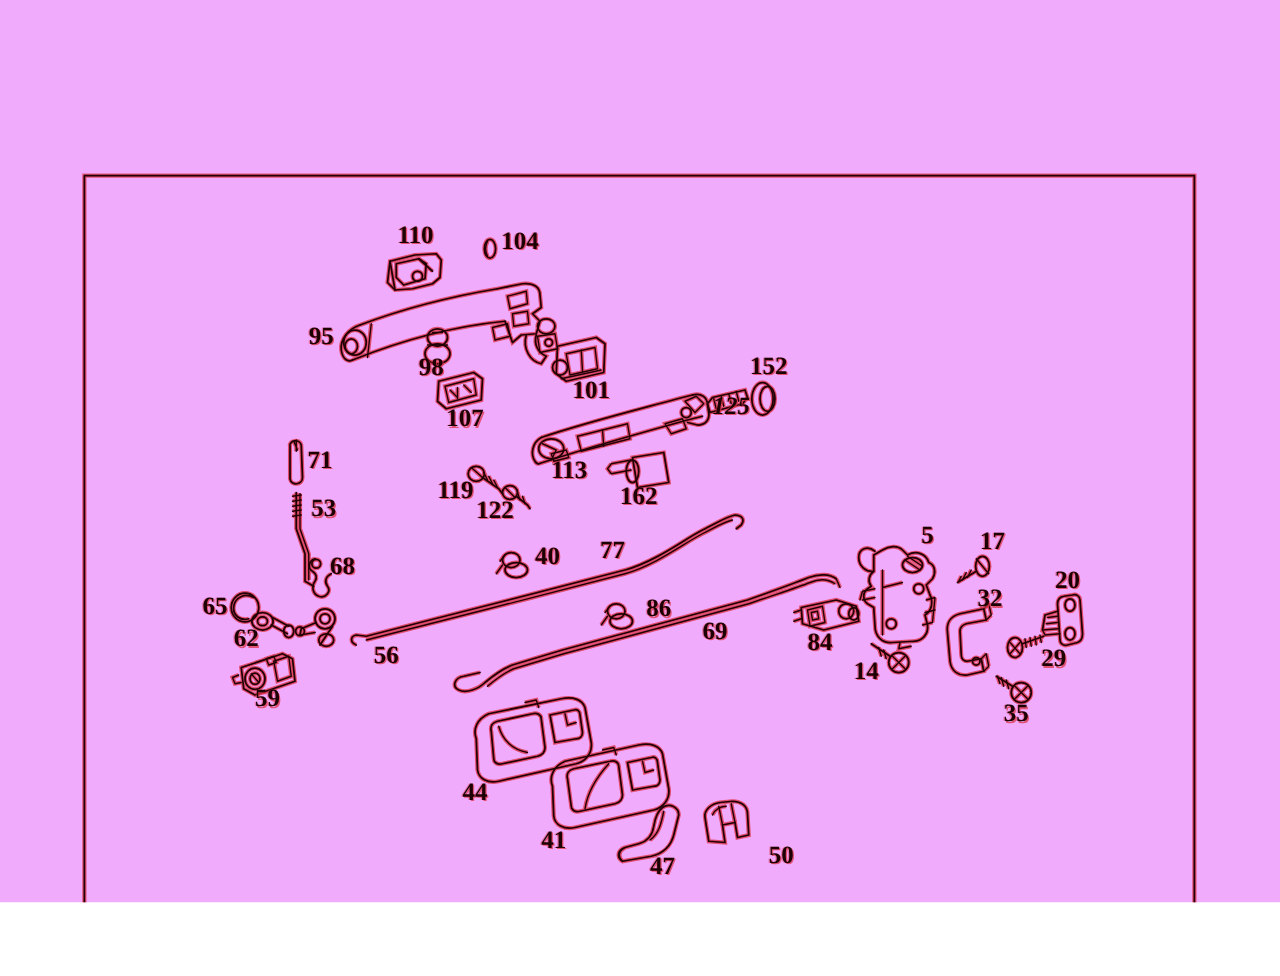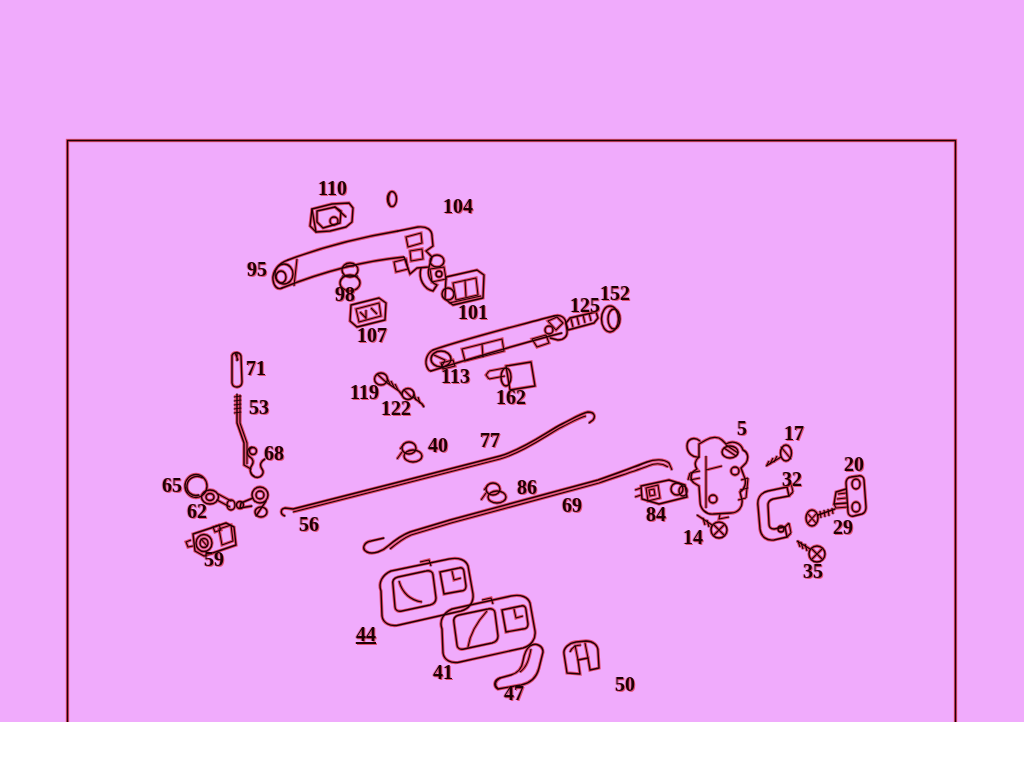--- a/index.html
+++ b/index.html
@@ -543,27 +543,27 @@
       <g>
         <path d="M567,673 L564,654 C563,648 569,643 576,642 L586,641 C593,641 598,645 598,651 L599,668 L590,670 L588,658 L578,660 L580,674 Z"></path>
         <path class="thin" d="M578,660 L575,645 M588,658 L585,643"></path>
         <path class="thin" d="M570,652 C572,647 577,645 581,645"></path>
       </g>
     </g>
   </svg>
 
   <div id="label-layer">
       <span class="plabel" style="left: 318px; top: 178px;">110</span>
-      <span class="plabel" style="left: 401px; top: 196px; margin-left: 42px;">104</span>
+      <span class="plabel" style="left: 401px; top: 183px;">104</span>
       <span class="plabel" style="left: 247px; top: 259px;">95</span>
       <span class="plabel" style="left: 335px; top: 284px;">98</span>
       <span class="plabel" style="left: 458px; top: 302px;">101</span>
       <span class="plabel" style="left: 357px; top: 325px;">107</span>
       <span class="plabel" style="left: 600px; top: 283px;">152</span>
-      <span class="plabel" style="left: 570px; top: 295px;">125</span>
+      <span class="plabel" style="left: 570px; top: 315px; font-style: italic;">125</span>
       <span class="plabel" style="left: 441px; top: 366px;">113</span>
       <span class="plabel" style="left: 350px; top: 382px;">119</span>
       <span class="plabel" style="left: 381px; top: 398px;">122</span>
       <span class="plabel" style="left: 496px; top: 387px;">162</span>
       <span class="plabel" style="left: 246px; top: 358px;">71</span>
       <span class="plabel" style="left: 249px; top: 397px;">53</span>
       <span class="plabel" style="left: 264px; top: 443px;">68</span>
       <span class="plabel" style="left: 428px; top: 435px;">40</span>
       <span class="plabel" style="left: 480px; top: 430px;">77</span>
       <span class="plabel" style="left: 162px; top: 475px;">65</span>
@@ -573,18 +573,18 @@
       <span class="plabel" style="left: 562px; top: 495px;">69</span>
       <span class="plabel" style="left: 204px; top: 549px;">59</span>
       <span class="plabel" style="left: 737px; top: 418px;">5</span>
       <span class="plabel" style="left: 784px; top: 423px;">17</span>
       <span class="plabel" style="left: 844px; top: 454px;">20</span>
       <span class="plabel" style="left: 782px; top: 469px;">32</span>
       <span class="plabel" style="left: 646px; top: 504px;">84</span>
       <span class="plabel" style="left: 683px; top: 527px;">14</span>
       <span class="plabel" style="left: 833px; top: 517px;">29</span>
       <span class="plabel" style="left: 803px; top: 561px;">35</span>
-      <span class="plabel" style="left: 356px; top: 624px; text-decoration: underline;">44</span>
+      <span class="plabel" style="left: 370px; top: 624px;">44</span>
       <span class="plabel" style="left: 433px; top: 662px;">41</span>
-      <span class="plabel" style="left: 504px; top: 683px;">47</span>
+      <span class="plabel" style="left: 520px; top: 683px;">47</span>
       <span class="plabel" style="left: 579px; top: 674px; padding-left: 36px;">50</span>
     </div>
 </div>
 
 </body></html>

